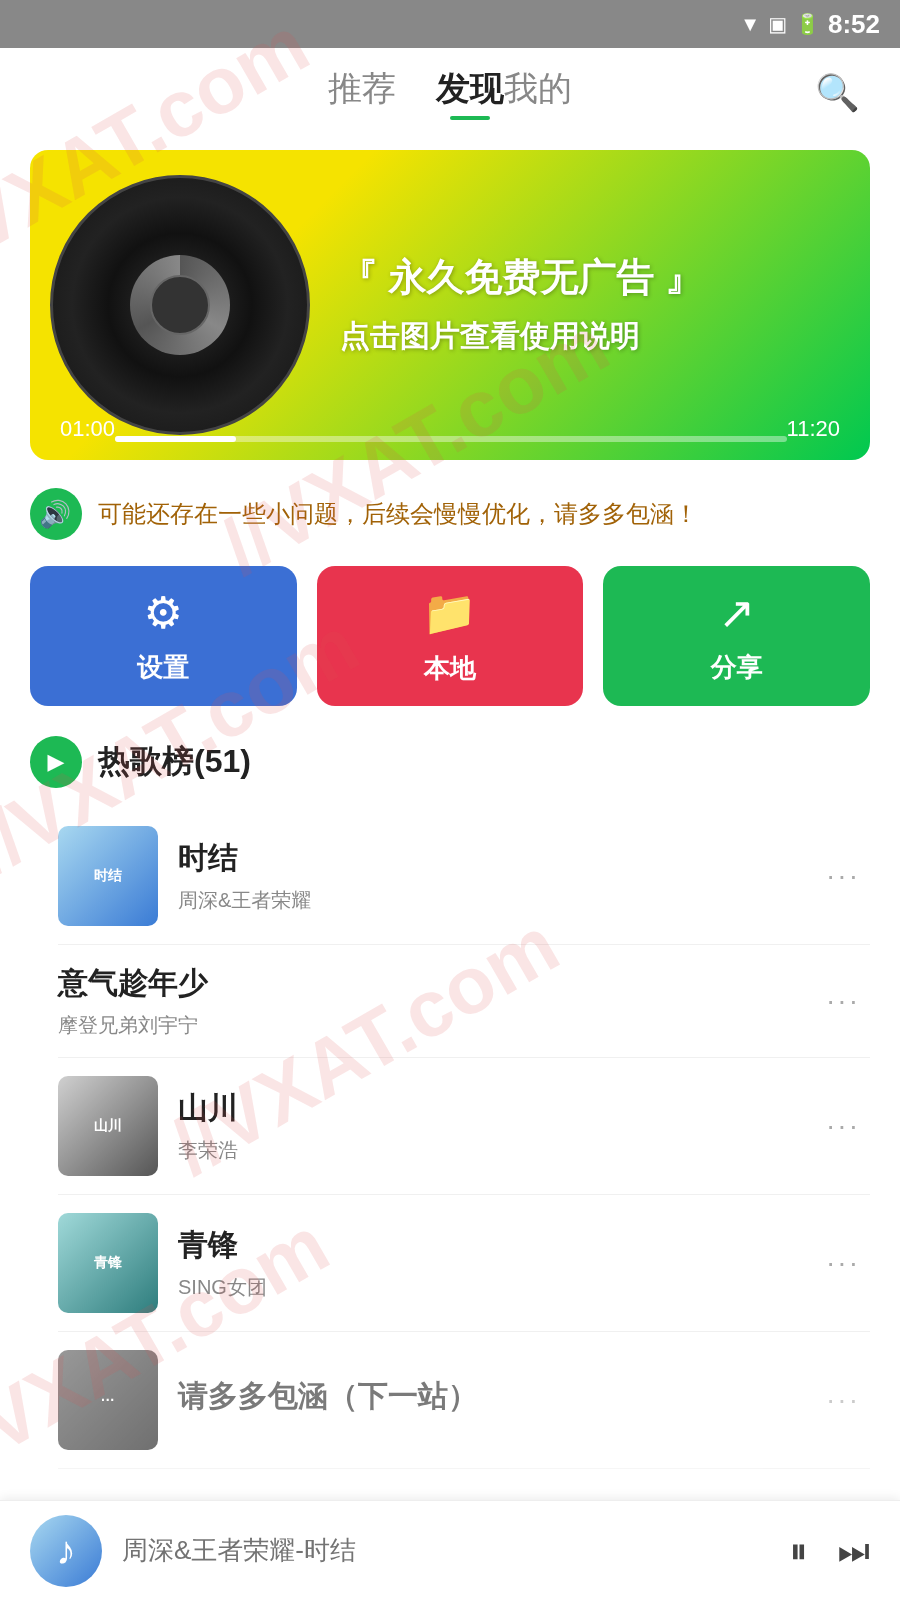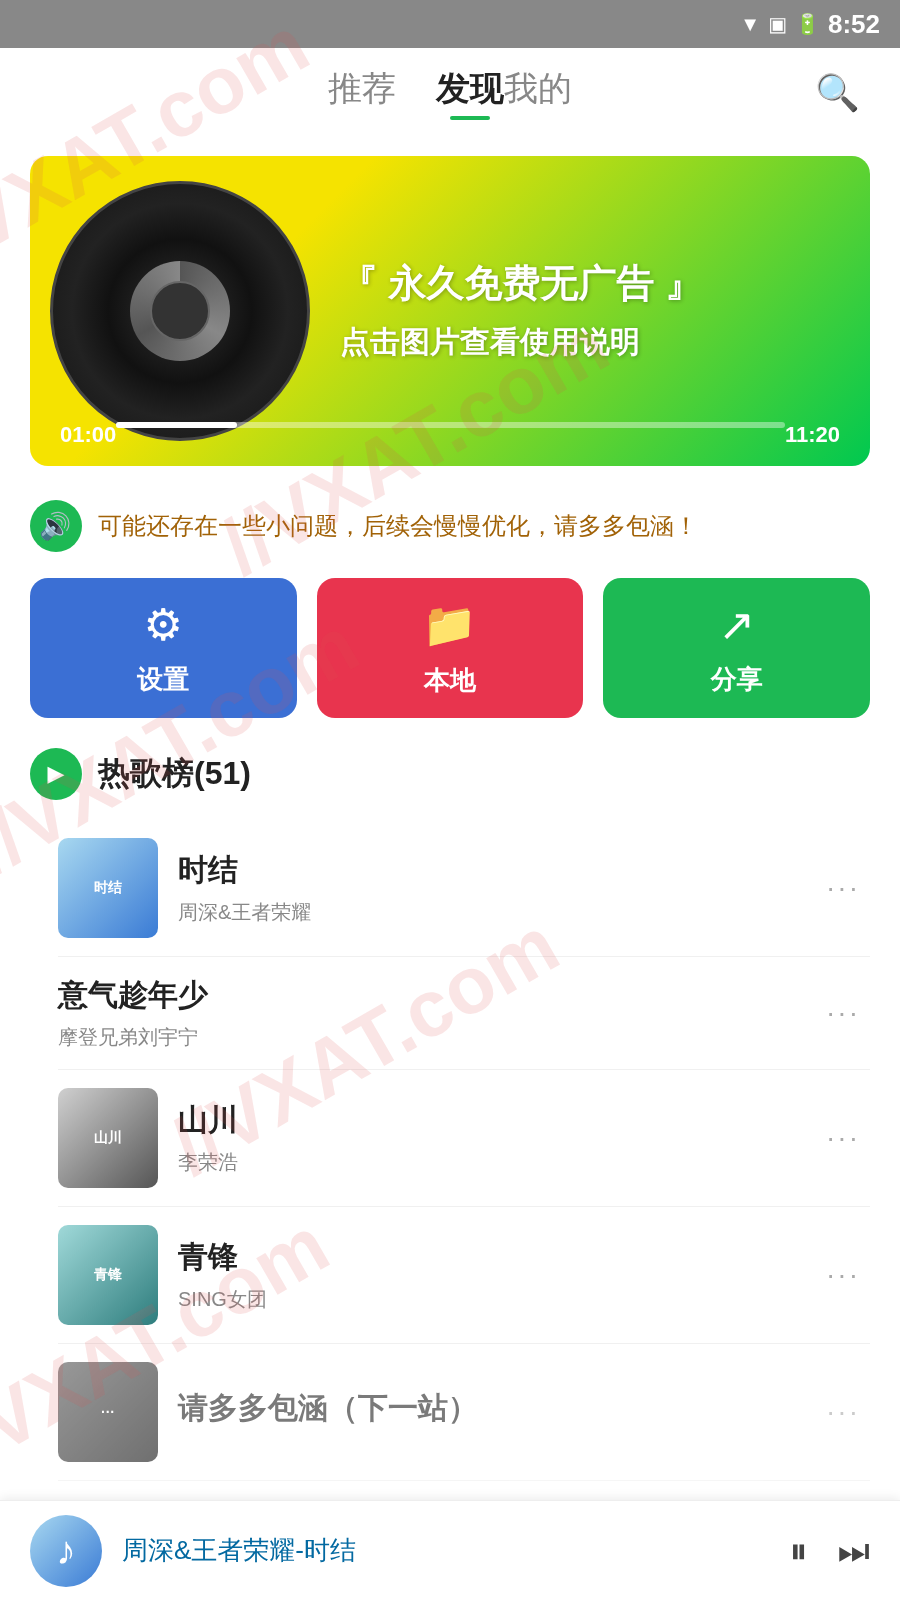--- a/index.html
+++ b/index.html
@@ -81,21 +81,21 @@
       transform: translateY(-50%);
       background: none;
       border: none;
       cursor: pointer;
       font-size: 36px;
       color: #222;
     }
 
     
     .banner {
-      margin: 18px 30px;
+      margin: 12px 30px;
       border-radius: 18px;
       overflow: hidden;
       background: linear-gradient(135deg, #f5e300 30%, #00c850 100%);
       height: 310px;
       position: relative;
       display: flex;
       align-items: center;
     }
     .banner-vinyl {
       width: 260px;
@@ -148,23 +148,22 @@
       font-size: 30px;
       font-weight: bold;
       text-shadow: 1px 1px 4px rgba(0,0,0,0.3);
     }
     .banner-progress {
       position: absolute;
       bottom: 18px;
       left: 30px;
       right: 30px;
       display: flex;
-      align-items: flex-start;
+      align-items: flex-end;
       gap: 0;
-      font-weight: bold;
     }
     .progress-time {
       color: #fff;
       font-size: 22px;
     }
     .progress-bar-bg {
       flex: 1;
       height: 6px;
       background: rgba(255,255,255,0.4);
       border-radius: 3px;
@@ -336,21 +335,21 @@
       background: linear-gradient(135deg, #a8d8f0, #3a7bd5);
       flex-shrink: 0;
       overflow: hidden;
       display: flex;
       align-items: center;
       justify-content: center;
     }
     .player-info {
       flex: 1;
       font-size: 26px;
-      color: #0369a1;
+      color: #737373;
       font-weight: 500;
     }
     .player-controls {
       display: flex;
       align-items: center;
       gap: 30px;
     }
     .player-btn {
       background: none;
       border: none;

